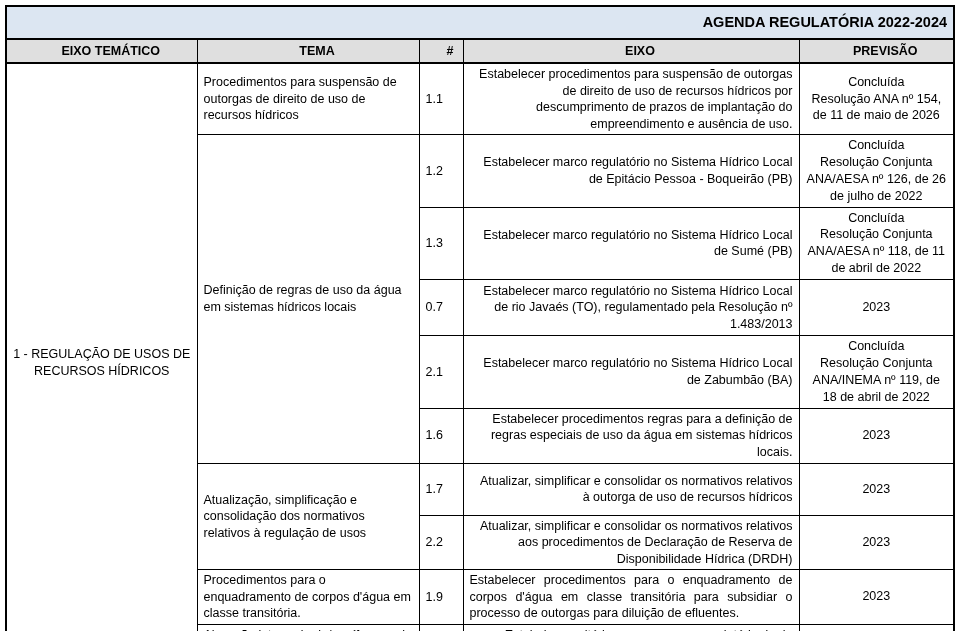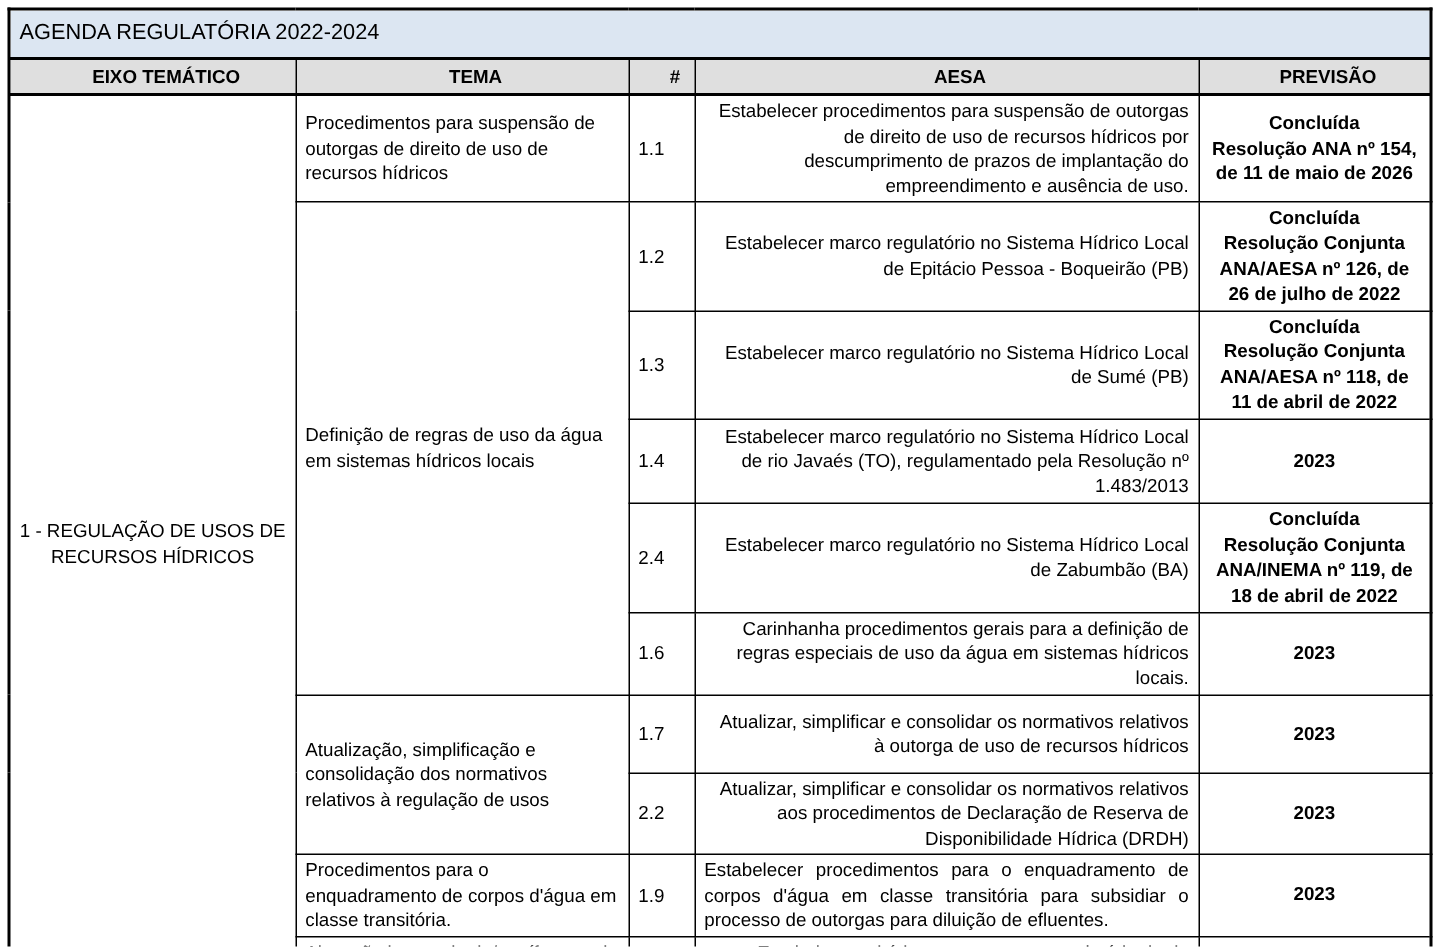--- a/index.html
+++ b/index.html
@@ -27,40 +27,40 @@
     border:1px solid var(--border-color);
     vertical-align:middle;
     font-size:12.5px;
     line-height:1.32;
     padding:2px 6px;
     overflow:hidden;
     word-wrap:break-word;
   }
   .title-cell{
     background:var(--title-bg);
-    text-align:left;
-    font-weight:normal;
+    text-align:right;
+    font-weight:bold;
     font-size:14.5px;
     vertical-align:middle;
     border-bottom:2px solid var(--border-color);
   }
   .col-header{
     background:var(--header-bg);
     text-align:center;
     font-weight:bold;
     border-bottom:2px solid var(--border-color);
     padding-left:24px;
   }
   .eixo-cell{text-align:center;}
   .tema-cell{text-align:left;}
   .num-cell{text-align:left;}
   .meta-cell{text-align:right;}
   .meta-cell.justify{text-align:justify;}
   .prev-cell{text-align:center;line-height:1.35;}
-  .prev-cell div{margin:0;font-weight:bold;}
+  .prev-cell div{margin:0;}
 </style>
 </head>
 <body>
 
 <table class="agenda">
   <colgroup>
     <col style="width:191px">
     <col style="width:222px">
     <col style="width:44px">
     <col style="width:336px">
@@ -69,21 +69,21 @@
 
   <tbody>
       <tr style="height:33px">
     <td class="title-cell" colspan="5">AGENDA REGULATÓRIA 2022-2024</td>
   </tr>
 
   <tr style="height:24px">
     <td class="col-header">EIXO TEMÁTICO</td>
     <td class="col-header">TEMA</td>
     <td class="col-header">#</td>
-    <td class="col-header">AESA</td>
+    <td class="col-header">EIXO</td>
     <td class="col-header">PREVISÃO</td>
   </tr>
 
   <tr style="height:65px">
     <td class="eixo-cell" rowspan="10">1 - REGULAÇÃO DE USOS DE RECURSOS HÍDRICOS</td>
     <td class="tema-cell">Procedimentos para suspensão de outorgas de direito de uso de recursos hídricos</td>
     <td class="num-cell">1.1</td>
     <td class="meta-cell">Estabelecer procedimentos para suspensão de outorgas de direito de uso de recursos hídricos por descumprimento de prazos de implantação do empreendimento e ausência de uso.</td>
     <td class="prev-cell">
       <div>Concluída</div>
@@ -104,39 +104,39 @@
   <tr style="height:62px">
     <td class="num-cell">1.3</td>
     <td class="meta-cell">Estabelecer marco regulatório no Sistema Hídrico Local de Sumé (PB)</td>
     <td class="prev-cell">
       <div>Concluída</div>
       <div>Resolução Conjunta ANA/AESA nº 118, de 11 de abril de 2022</div>
     </td>
   </tr>
 
   <tr style="height:56px">
-    <td class="num-cell">1.4</td>
+    <td class="num-cell">0.7</td>
     <td class="meta-cell">Estabelecer marco regulatório no Sistema Hídrico Local de rio Javaés (TO), regulamentado pela Resolução nº 1.483/2013</td>
     <td class="prev-cell">
       <div>2023</div>
     </td>
   </tr>
 
   <tr style="height:70px">
-    <td class="num-cell">2.4</td>
+    <td class="num-cell">2.1</td>
     <td class="meta-cell">Estabelecer marco regulatório no Sistema Hídrico Local de Zabumbão (BA)</td>
     <td class="prev-cell">
       <div>Concluída</div>
       <div>Resolução Conjunta ANA/INEMA nº 119, de 18 de abril de 2022</div>
     </td>
   </tr>
 
   <tr style="height:55px">
     <td class="num-cell">1.6</td>
-    <td class="meta-cell">Carinhanha procedimentos gerais para a definição de regras especiais de uso da água em sistemas hídricos locais.</td>
+    <td class="meta-cell">Estabelecer procedimentos regras para a definição de regras especiais de uso da água em sistemas hídricos locais.</td>
     <td class="prev-cell">
       <div>2023</div>
     </td>
   </tr>
 
   <tr style="height:52px">
     <td class="tema-cell" rowspan="2">Atualização, simplificação e consolidação dos normativos relativos à regulação de usos</td>
     <td class="num-cell">1.7</td>
     <td class="meta-cell">Atualizar, simplificar e consolidar os normativos relativos à outorga de uso de recursos hídricos</td>
     <td class="prev-cell">

